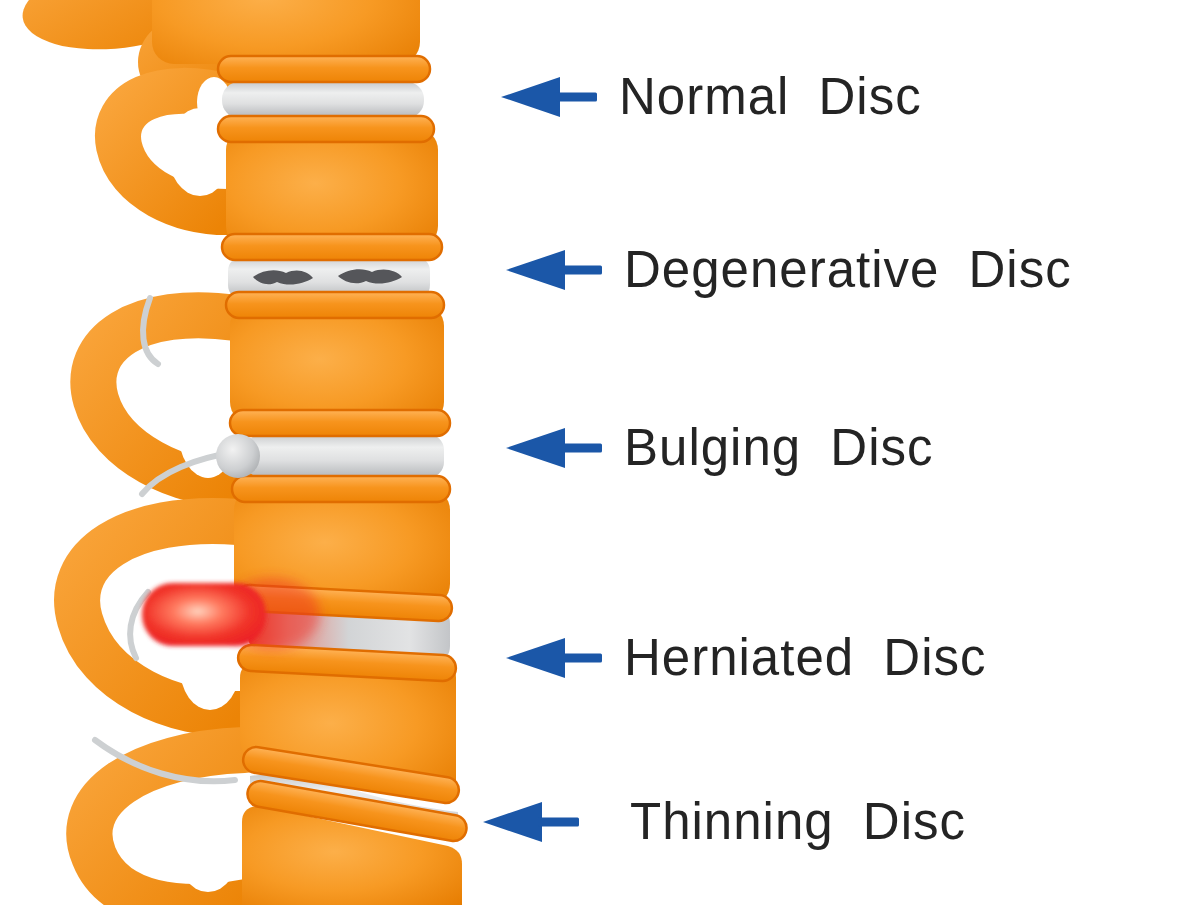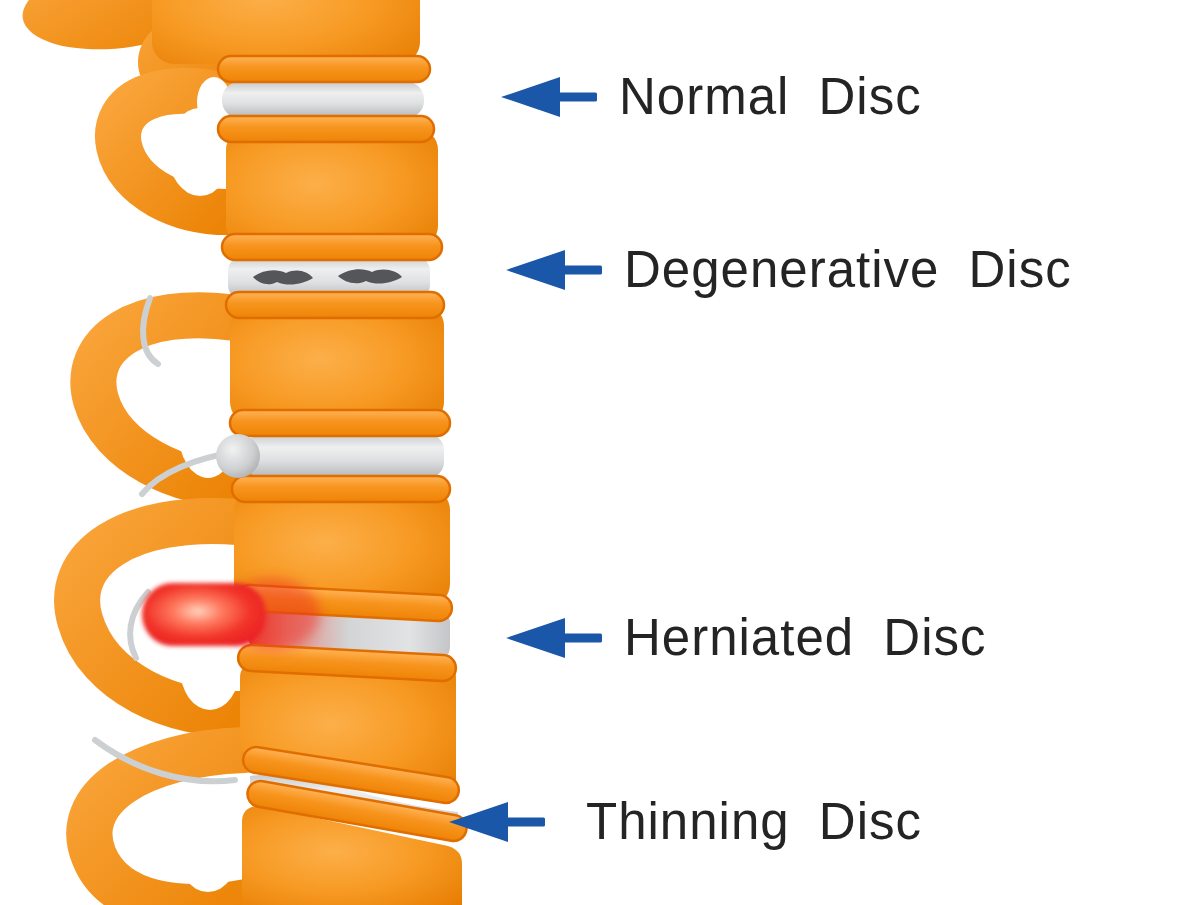--- a/index.html
+++ b/index.html
@@ -3,22 +3,22 @@
 <meta charset="utf-8">
 <style>
   html,body{margin:0;padding:0;background:#fff;}
   .stage{position:relative;width:1200px;height:905px;background:#FFFFFF;overflow:hidden;
          font-family:"Liberation Sans",sans-serif;}
   .spine-svg{position:absolute;left:0;top:0;width:1200px;height:905px;}
   .row{position:absolute;display:flex;align-items:center;gap:21px;}
   .row1{left:500px;top:71px;}
   .row2{left:505px;top:244px;justify-content:space-between;}
   .row3{left:505px;top:422px;}
-  .row4{left:505px;top:612px;align-items:center;}
-  .row5{left:448px;top:796px;gap:40px;}
+  .row4{left:505px;top:632px;align-items:center;}
+  .row5{left:482px;top:796px;gap:50px;}
   .arrow{width:98px;height:42px;flex:0 0 auto;display:block;}
   .lbl{font-size:51px;line-height:1;color:#242424;letter-spacing:1px;word-spacing:14px;
        white-space:nowrap;}
 </style>
 </head>
 <body>
 
 <div class="stage">
 
   <svg class="spine-svg" viewBox="0 0 1200 905" xmlns="http://www.w3.org/2000/svg">
@@ -140,20 +140,27 @@
   </div>
 
   <div class="row row2">
     <svg class="arrow" viewBox="0 0 98 42">
       <polygon points="1,21 60,1 60,41" fill="#1B57A8"></polygon>
       <rect x="56" y="16.5" width="41" height="9" rx="1.5" fill="#1B57A8"></rect>
     </svg>
     <span class="lbl">Degenerative Disc</span>
   </div>
 
+  <div class="row row3">
+    <svg class="arrow" viewBox="0 0 98 42">
+      <polygon points="1,21 60,1 60,41" fill="#1B57A8"></polygon>
+      <rect x="56" y="16.5" width="41" height="9" rx="1.5" fill="#1B57A8"></rect>
+    </svg>
+    <span class="lbl">Bulging Disc</span>
+  </div>
 
   <div class="row row4">
     <svg class="arrow" viewBox="0 0 98 42">
       <polygon points="1,21 60,1 60,41" fill="#1B57A8"></polygon>
       <rect x="56" y="16.5" width="41" height="9" rx="1.5" fill="#1B57A8"></rect>
     </svg>
     <span class="lbl">Herniated Disc</span>
   </div>
 
   <div class="row row5">

